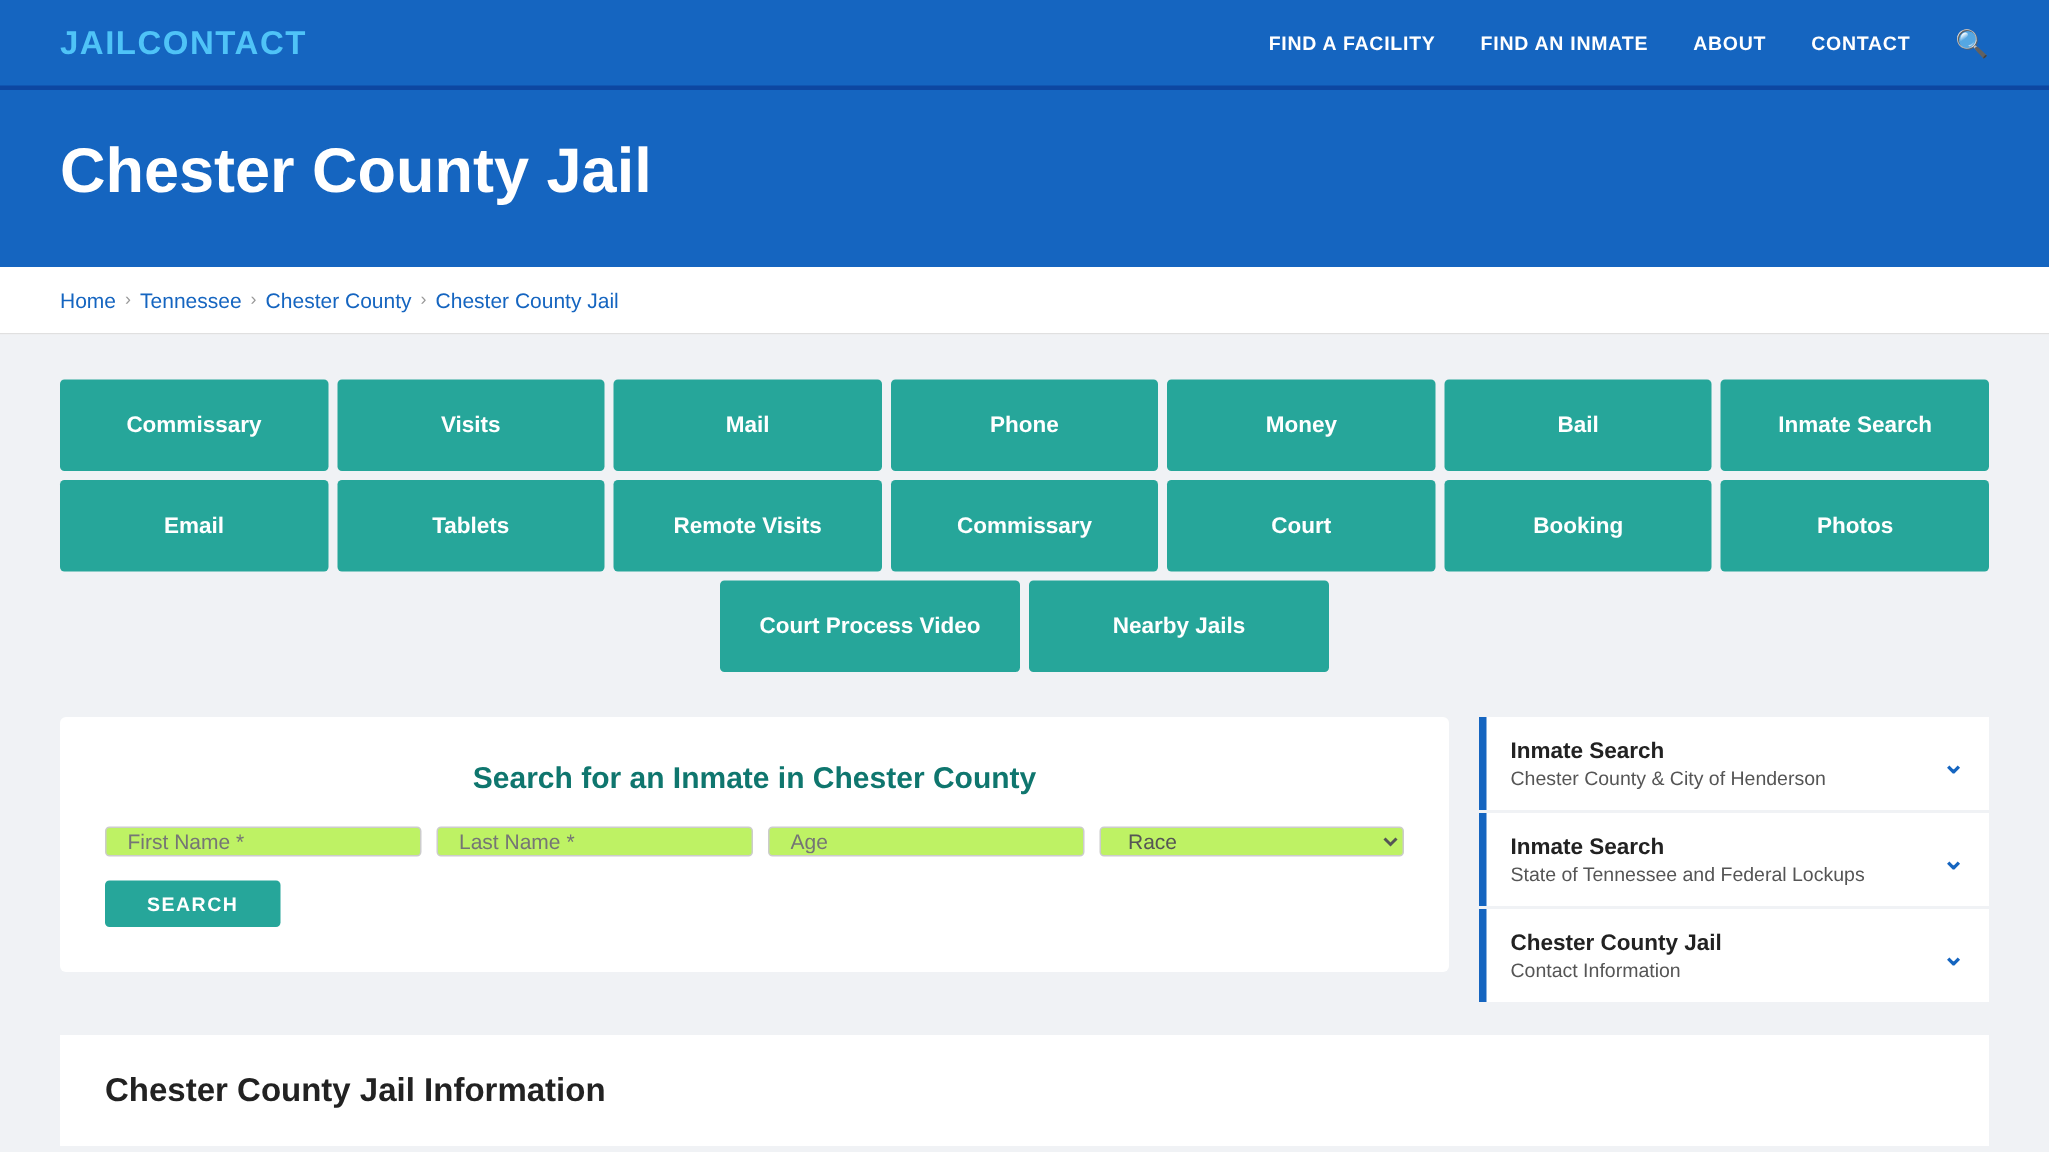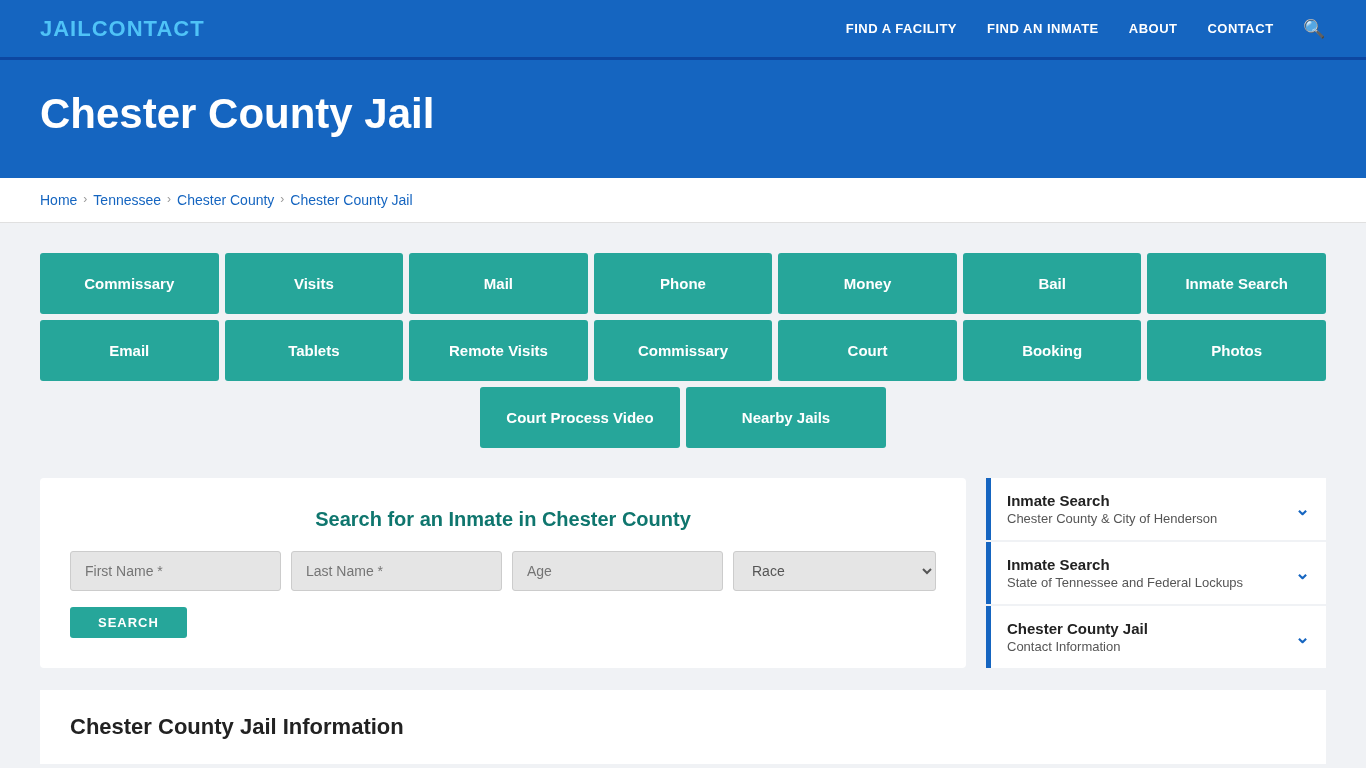--- a/index.html
+++ b/index.html
@@ -152,25 +152,25 @@
       color: #0f766e;
     }
     .search-fields {
       display: flex;
       gap: 10px;
       margin-bottom: 16px;
     }
     .search-fields input, .search-fields select {
       border: 1px solid #ccc;
       border-radius: 3px;
-      padding: 10px 14px;
+      padding: 0 14px;
       font-size: 14px;
       flex: 1;
       color: #555;
-      background: #e5e5e5;
+      background: #bef264;
     }
     .search-fields select {
       flex: 1.2;
     }
     .search-btn {
       background: #26a69a;
       color: #fff;
       border: none;
       padding: 8px 28px;
       font-size: 13px;

